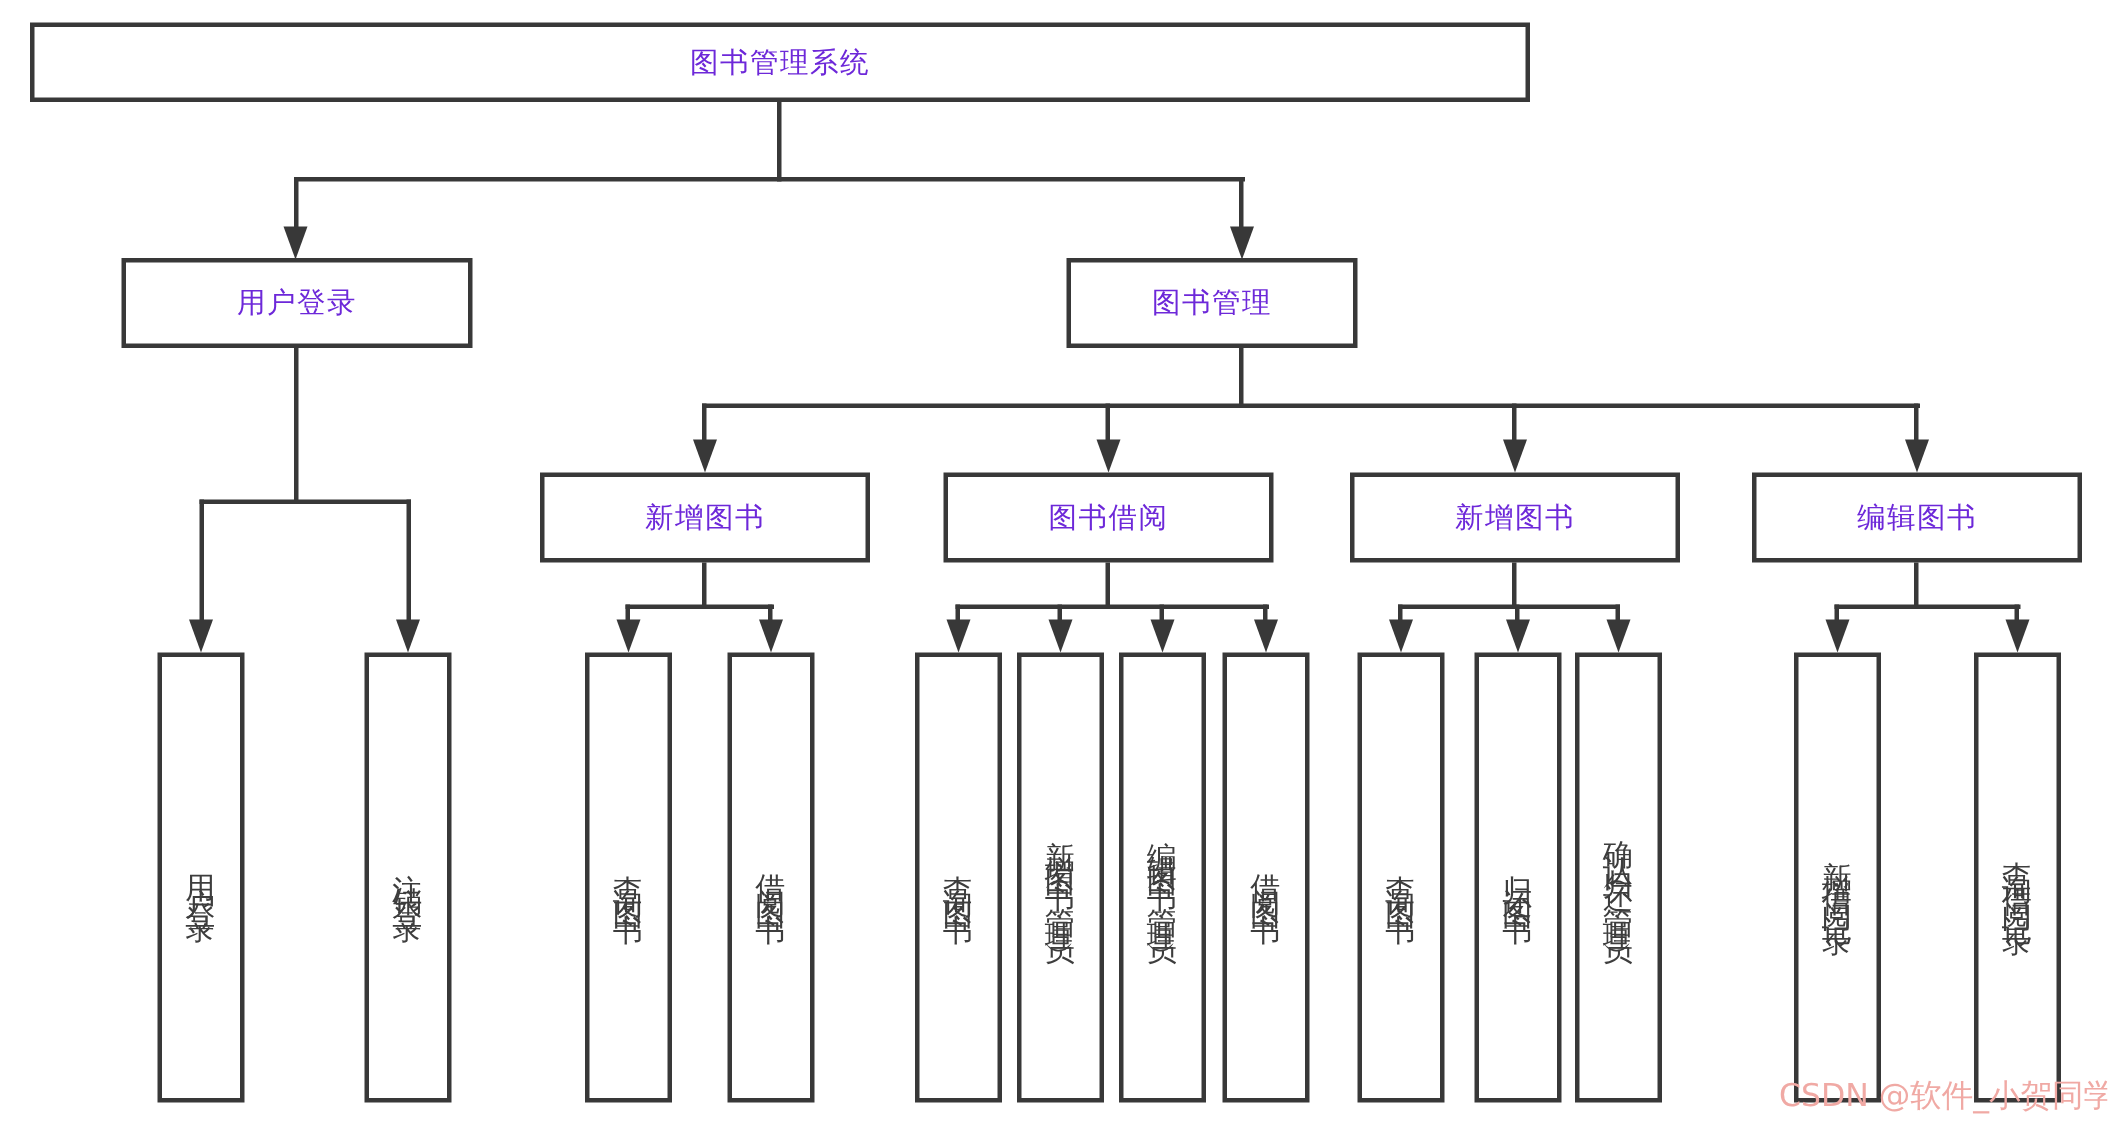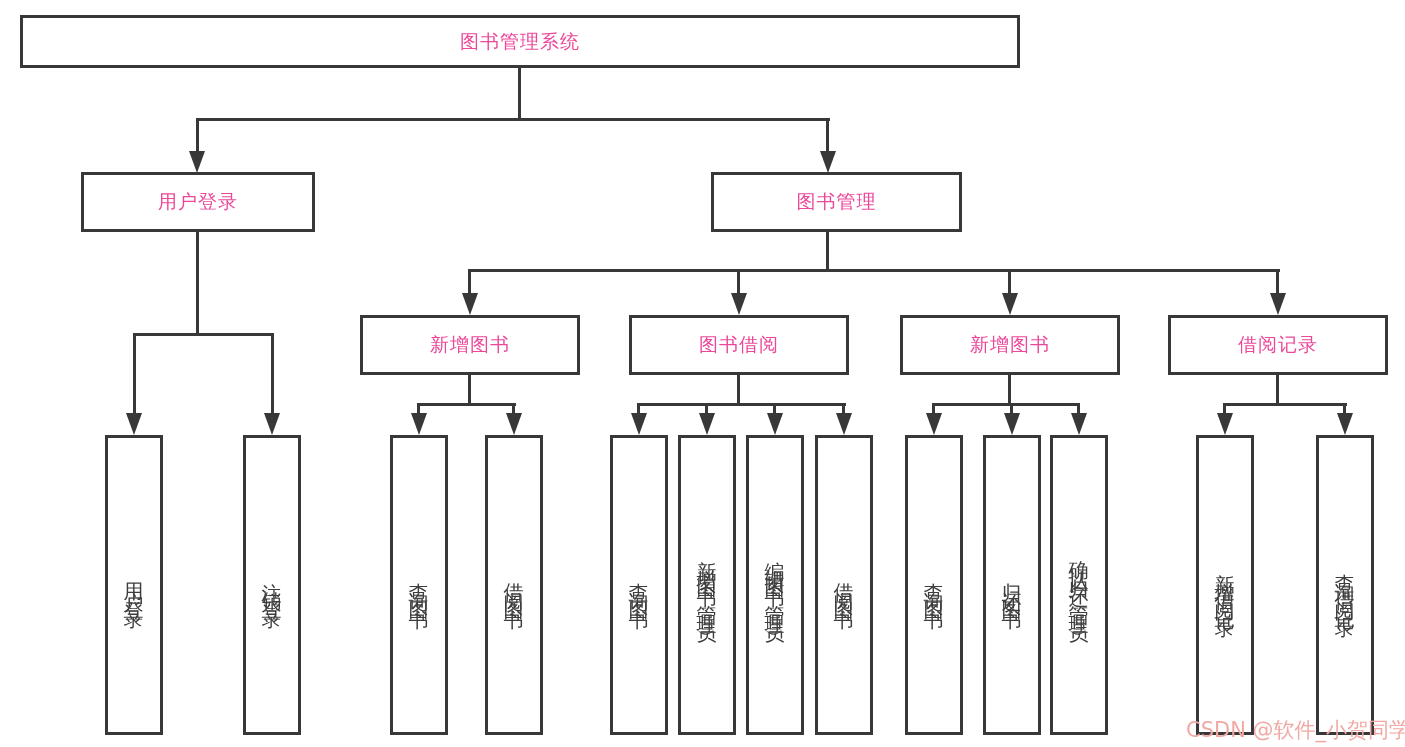--- a/index.html
+++ b/index.html
@@ -15,21 +15,21 @@
   .box {
     position: absolute;
     border: 3px solid #383838;
     background: #ffffff;
     display: flex;
     align-items: center;
     justify-content: center;
   }
   .hlabel {
     font-size: 19px;
-    color: #ec4899;
+    color: #6d28d9;
     letter-spacing: 1px;
     white-space: nowrap;
   }
   .leaf { width: 58px; height: 300px; top: 435px; }
   .vlabel {
     writing-mode: vertical-rl;
     text-orientation: mixed;
     font-size: 20px;
     letter-spacing: 9px;
     line-height: 1;
@@ -59,38 +59,38 @@
 <div class="canvas">
 
   <div class="box" style="left:20px; top:15px; width:1000px; height:53px;">
     <span class="hlabel">图书管理系统</span>
   </div>
 
   <div class="box" style="left:81px; top:172px; width:234px; height:60px;">
     <span class="hlabel">用户登录</span>
   </div>
 
-  <div class="box" style="left:711px; top:172px; width:251px; height:60px;">
+  <div class="box" style="left:711px; top:172px; width:194px; height:60px;">
     <span class="hlabel">图书管理</span>
   </div>
 
   <div class="box" style="left:360px; top:315px; width:220px; height:60px;">
     <span class="hlabel">新增图书</span>
   </div>
 
   <div class="box" style="left:629px; top:315px; width:220px; height:60px;">
     <span class="hlabel">图书借阅</span>
   </div>
 
   <div class="box" style="left:900px; top:315px; width:220px; height:60px;">
     <span class="hlabel">新增图书</span>
   </div>
 
   <div class="box" style="left:1168px; top:315px; width:220px; height:60px;">
-    <span class="hlabel">借阅记录</span>
+    <span class="hlabel">编辑图书</span>
   </div>
 
   <div class="box leaf" style="left:105px;">
     <span class="vlabel">用户登录</span>
   </div>
   <div class="box leaf" style="left:243px;">
     <span class="vlabel">注销登录</span>
   </div>
 
   <div class="box leaf" style="left:390px;">

